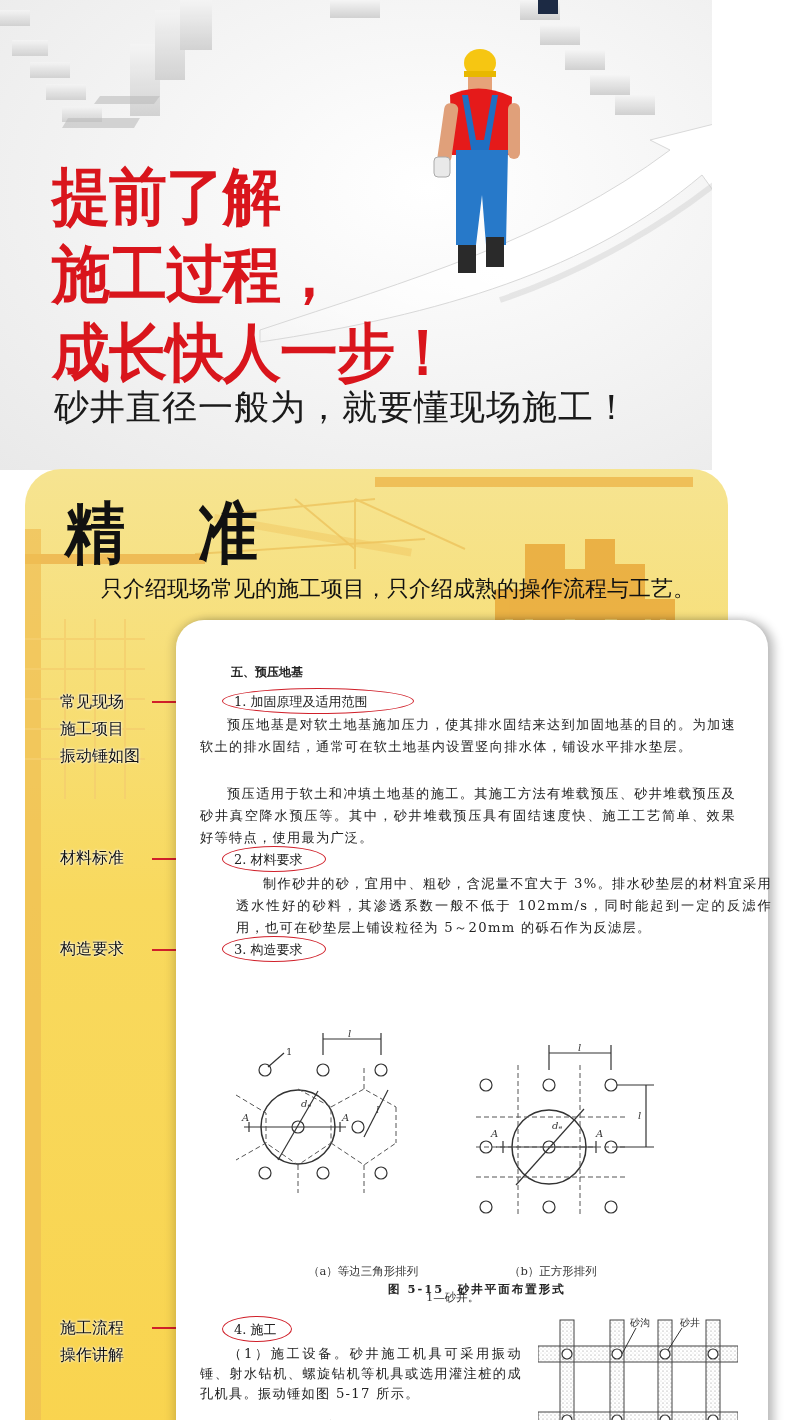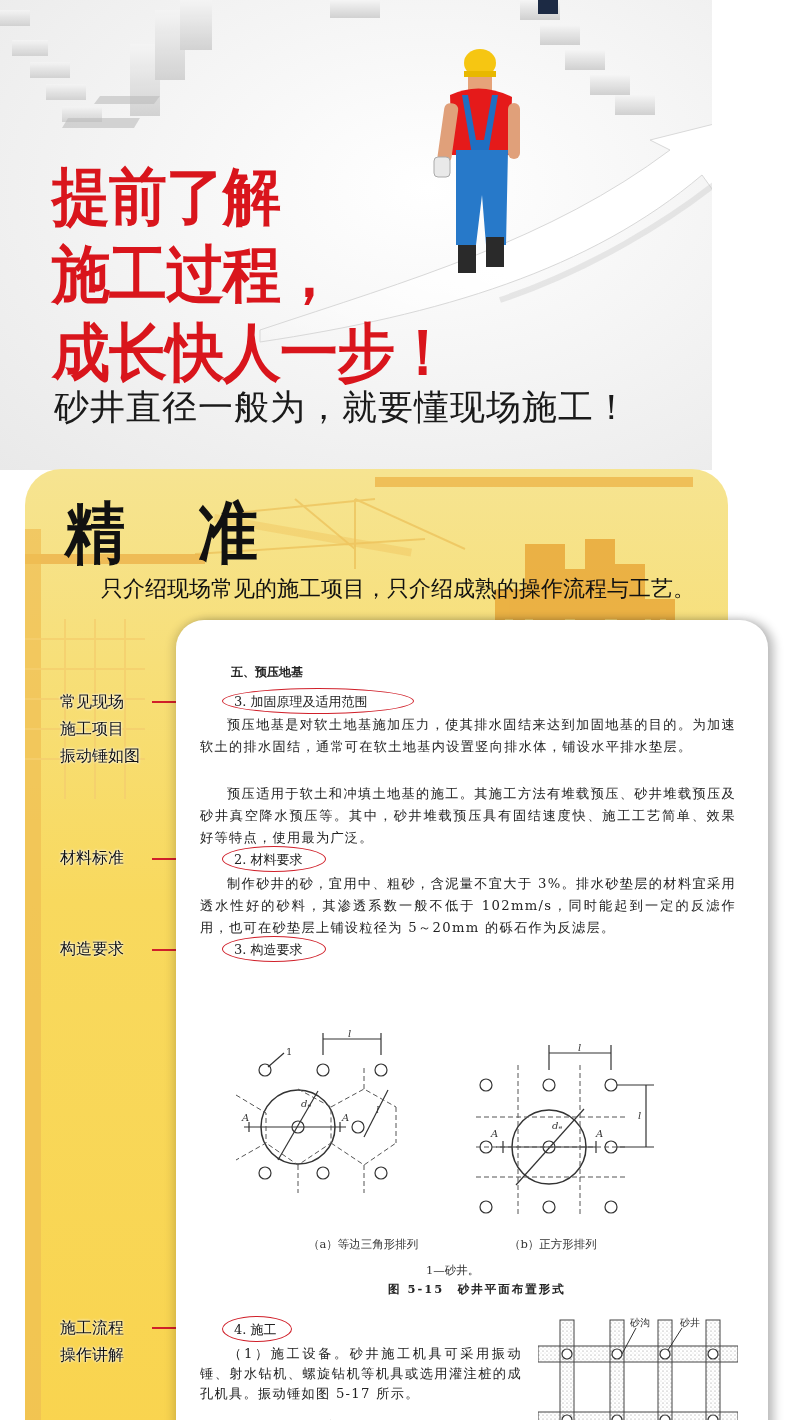--- a/index.html
+++ b/index.html
@@ -61,21 +61,21 @@
     box-shadow: -4px 0 8px rgba(0,0,0,0.12), 6px 0 10px rgba(0,0,0,0.25);
   }
   .doc-inner { position: absolute; left: 0; top: 0; width: 100%; height: 100%;
     font-family: "DejaVu Serif", serif; color: #222; }
   .doc-h { position: absolute; left: 55px; top: 44px; font-size: 12px; font-weight: bold; }
   .sub-h { position: absolute; font-size: 13px; }
   .oval { position: absolute; border: 1.5px solid #d0202a; border-radius: 50%; }
   .para { position: absolute; left: 24px; width: 536px; font-size: 13.2px; line-height: 22px; text-align: justify; letter-spacing: 1.3px; }
   .para .ind { display: inline-block; width: 27px; }
   .fig { position: absolute; left: 40px; top: 400px; }
-  .cap { position: absolute; font-size: 11.5px; color: #333; }
+  .cap { position: absolute; font-size: 11.5px; color: #333; margin-top: 27px; }
   .fig-title { position: absolute; font-size: 11.5px; font-weight: bold; letter-spacing: 2px; color: #222; }
 </style>
 </head>
 <body>
 
 <div class="hero">
 
   <svg class="stairs-left" width="800" height="340" style="left:0;top:0;">
     <defs>
       <linearGradient id="sg" x1="0" y1="0" x2="0" y2="1">
@@ -212,27 +212,27 @@
     <div>操作讲解</div>
   </div>
   <div class="leader" style="left:152px; top:1327px; width:72px;"></div>
 </div>
 
 <div class="doc">
   <div class="doc-inner">
     <div class="doc-h">五、预压地基</div>
 
     <div class="oval" style="left:46px; top:68px; width:192px; height:26px;"></div>
-    <div class="sub-h" style="left:58px; top:73px;">3. 加固原理及适用范围</div>
+    <div class="sub-h" style="left:58px; top:73px;">1. 加固原理及适用范围</div>
     <div class="para" style="top:163px;"><span class="ind"></span><span>预压适用于软土和冲填土地基的施工。其施工方法有堆载预压、砂井堆载预压及砂井真空降水预压等。其中，砂井堆载预压具有固结速度快、施工工艺简单、效果好等特点，使用最为广泛。</span></div>
     <div class="para" style="top:94px;"><span class="ind"></span><span>预压地基是对软土地基施加压力，使其排水固结来达到加固地基的目的。为加速软土的排水固结，通常可在软土地基内设置竖向排水体，铺设水平排水垫层。</span></div>
 
     <div class="oval" style="left:46px; top:226px; width:104px; height:26px;"></div>
     <div class="sub-h" style="left:58px; top:231px;">2. 材料要求</div>
-    <div class="para" style="top:253px;"><span class="ind"></span><span>制作砂井的砂，宜用中、粗砂，含泥量不宜大于 3%。排水砂垫层的材料宜采用透水性好的砂料，其渗透系数一般不低于 102mm/s，同时能起到一定的反滤作用，也可在砂垫层上铺设粒径为 5～20mm 的砾石作为反滤层。</span></div>
+    <div class="para" style="top:253px;margin-left:36px;"><span class="ind"></span><span>制作砂井的砂，宜用中、粗砂，含泥量不宜大于 3%。排水砂垫层的材料宜采用透水性好的砂料，其渗透系数一般不低于 102mm/s，同时能起到一定的反滤作用，也可在砂垫层上铺设粒径为 5～20mm 的砾石作为反滤层。</span></div>
 
     <div class="oval" style="left:46px; top:316px; width:104px; height:26px;"></div>
     <div class="sub-h" style="left:58px; top:321px;">3. 构造要求</div>
 
     <svg class="fig" width="520" height="200" viewBox="0 0 520 200" style="left:40px; top:405px;">
       <g fill="none" stroke="#333" stroke-width="1.2">
 
         <circle cx="49" cy="45" r="6"></circle>
           <circle cx="107" cy="45" r="6"></circle>
           <circle cx="165" cy="45" r="6"></circle>

